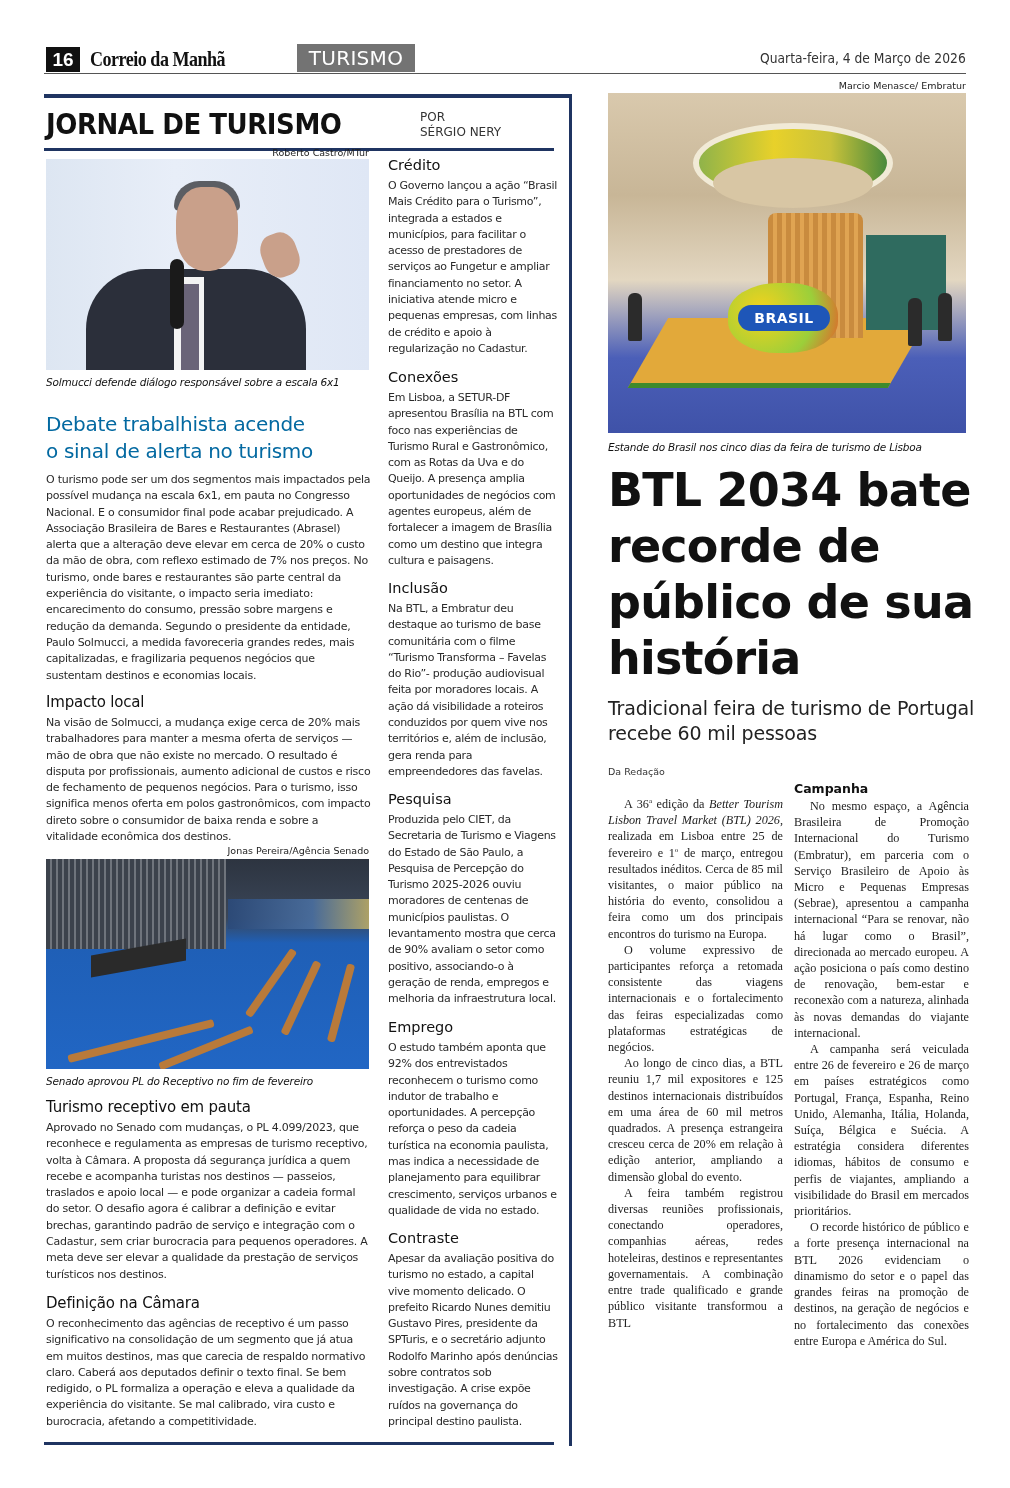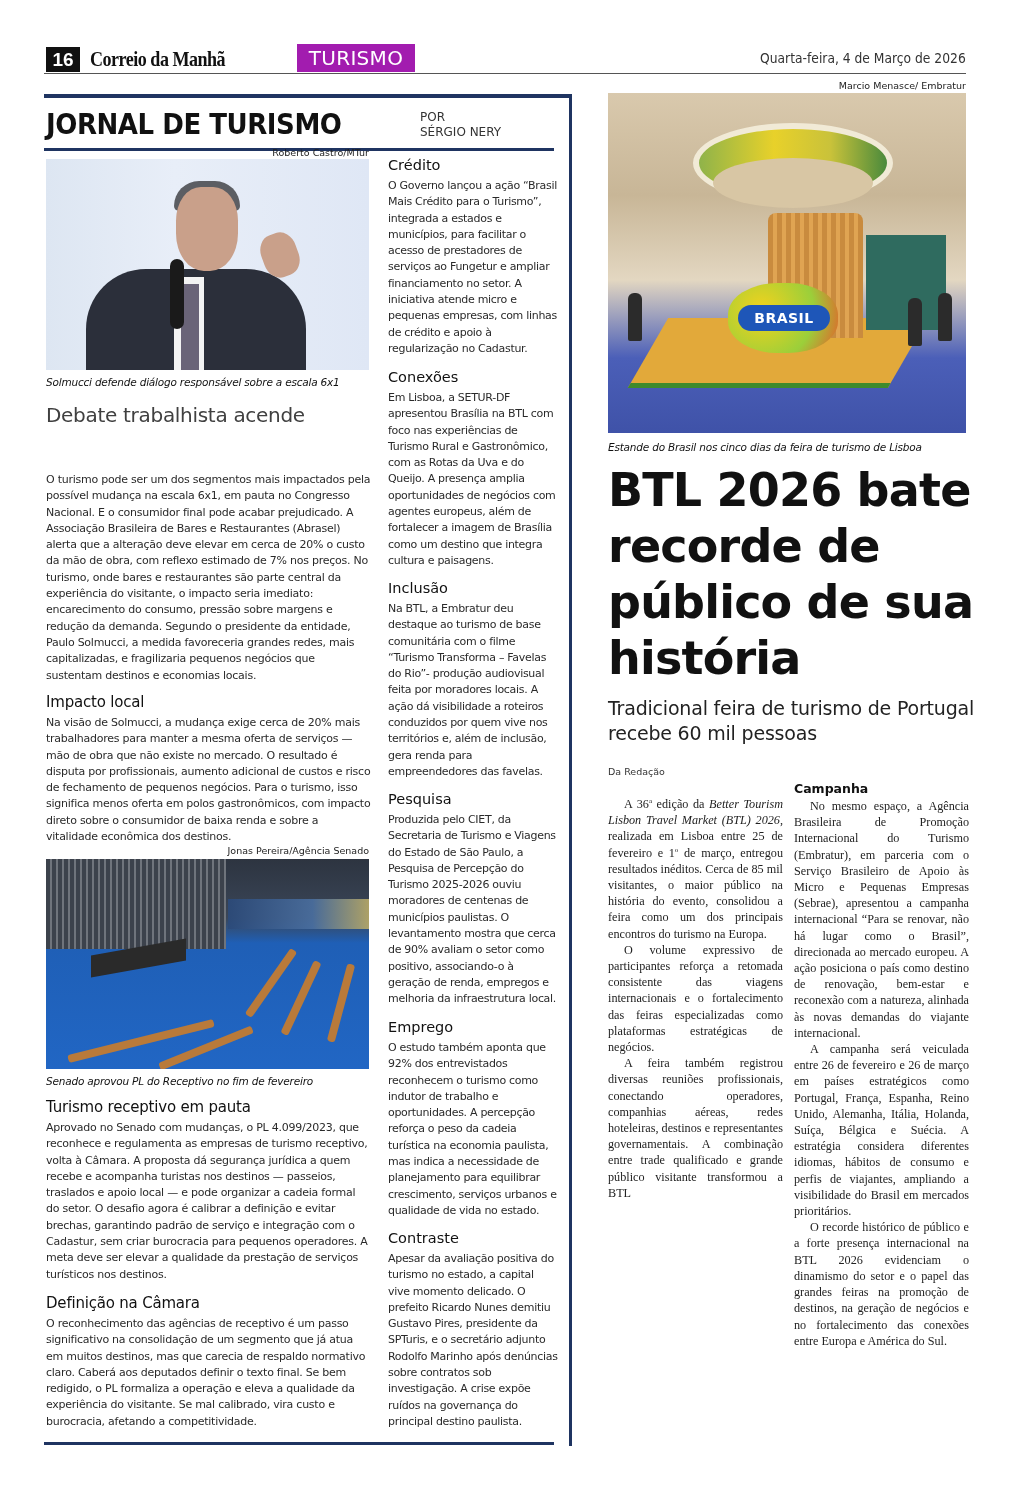--- a/index.html
+++ b/index.html
@@ -3,21 +3,21 @@
 <meta charset="utf-8">
 <style>
   * { box-sizing: border-box; margin: 0; padding: 0; }
   html, body { width: 1010px; height: 1488px; background: #fff; overflow: hidden; }
   body { position: relative; font-family: "DejaVu Sans", sans-serif; color: #1a1a1a; }
 
   
   .masthead { position: absolute; left: 44px; top: 44px; width: 922px; height: 30px; border-bottom: 1.5px solid #555; }
   .page-num { position: absolute; left: 2px; top: 3px; width: 34px; height: 25px; background: #111; color: #fff; font: bold 19px "Liberation Sans", sans-serif; text-align: center; line-height: 25px; }
   .paper-name { position: absolute; left: 46px; top: 2px; font: bold 22px "Liberation Serif", serif; letter-spacing: -0.6px; transform: scaleX(0.82); transform-origin: left center; color: #111; }
-  .section-tag { position: absolute; left: 253px; top: 0; width: 118px; height: 28px; background: #a21caf; color: #fff; font: 20px "DejaVu Sans", sans-serif; text-align: center; line-height: 28px; letter-spacing: 0.3px; }
+  .section-tag { position: absolute; left: 253px; top: 0; width: 118px; height: 28px; background: #737373; color: #fff; font: 20px "DejaVu Sans", sans-serif; text-align: center; line-height: 28px; letter-spacing: 0.3px; }
   .issue-date { position: absolute; right: 0; top: 6px; font: 14px "DejaVu Sans", sans-serif; color: #333; transform: scaleX(0.88); transform-origin: right center; }
 
   
   .col-box { position: absolute; left: 44px; top: 94px; width: 528px; height: 1352px; border-top: 4px solid #1f3461; border-right: 3px solid #1f3461; }
   .col-title { position: absolute; left: 2px; top: 10px; font: bold 28px "DejaVu Sans", sans-serif; letter-spacing: -0.5px; transform: scaleX(0.93); transform-origin: left top; color: #111; }
   .col-byline { position: absolute; left: 376px; top: 12px; font: 12px "DejaVu Sans", sans-serif; color: #333; line-height: 15px; }
   .col-rule { position: absolute; left: 0; top: 50px; width: 510px; height: 3px; background: #1f3461; }
   .col-bottom-rule { position: absolute; left: 0; top: 1344px; width: 510px; height: 3px; background: #1f3461; }
 
   .credit { position: absolute; font: 9.5px "DejaVu Sans", sans-serif; color: #222; text-align: right; }
@@ -47,21 +47,21 @@
   .photo-btl .ring { position: absolute; left: 85px; top: 30px; width: 200px; height: 80px; border-radius: 50%; background: linear-gradient(90deg, #8fb34a, #e8d12a 40%, #c9c23a 70%, #4a8a3c); border: 6px solid #f1ead6; }
   .photo-btl .ring-in { position: absolute; left: 105px; top: 65px; width: 160px; height: 50px; border-radius: 50%; background: #d8c6a4; }
   .photo-btl .floor { position: absolute; left: 40px; top: 225px; width: 260px; height: 70px; background: #e2a93a; transform: skewX(-30deg); border-bottom: 5px solid #3e8a2c; }
   .photo-btl .pillar { position: absolute; left: 160px; top: 120px; width: 95px; height: 125px; background: repeating-linear-gradient(90deg, #c98b3e 0 5px, #e0a452 5px 9px); border-radius: 8px 8px 0 0; }
   .photo-btl .logo-blob { position: absolute; left: 120px; top: 190px; width: 110px; height: 70px; border-radius: 45%; background: radial-gradient(circle at 30% 40%, #f4d21c, #9bcf3a 60%, #e85a2a 100%); }
   .photo-btl .logo-band { position: absolute; left: 130px; top: 212px; width: 92px; height: 26px; border-radius: 14px; background: #1e56b8; color: #fff; font: bold 14px "DejaVu Sans", sans-serif; text-align: center; line-height: 26px; letter-spacing: 0.5px; }
   .photo-btl .booth { position: absolute; left: 258px; top: 142px; width: 80px; height: 95px; background: #2f6b5f; }
   .photo-btl .person { position: absolute; width: 14px; height: 48px; background: #2b2b2b; border-radius: 6px 6px 2px 2px; }
 
   
-  .art-head { position: absolute; font: 20px "DejaVu Sans", sans-serif; line-height: 27px; color: #404040; letter-spacing: -0.3px; }
+  .art-head { position: absolute; font: 20px "DejaVu Sans", sans-serif; line-height: 27px; color: #0369a1; letter-spacing: -0.3px; margin-top: 9px; }
   .sub-head { position: absolute; font: 15px "DejaVu Sans", sans-serif; color: #111; letter-spacing: -0.2px; }
   .body-sans { position: absolute; font: 11px "DejaVu Sans", sans-serif; line-height: 16.3px; color: #2a2a2a; letter-spacing: -0.25px; text-align: left; }
   .side-head { position: absolute; font: 14.5px "DejaVu Sans", sans-serif; color: #111; letter-spacing: 0px; }
   .side-body { position: absolute; width: 170px; font: 11px "DejaVu Sans", sans-serif; line-height: 16.3px; color: #2a2a2a; letter-spacing: -0.3px; }
 
   
   .btl-headline { position: absolute; left: 608px; top: 462px; width: 370px; font: bold 46px "DejaVu Sans", sans-serif; line-height: 56px; letter-spacing: -0.8px; color: #111; }
   .btl-sub { position: absolute; left: 608px; top: 696px; width: 370px; font: 19px "DejaVu Sans", sans-serif; line-height: 25px; color: #222; letter-spacing: -0.2px; }
   .btl-author { position: absolute; left: 608px; top: 766px; font: 9.5px "DejaVu Sans", sans-serif; color: #333; }
   .serif-col { position: absolute; width: 175px; font: 12.2px "Liberation Serif", serif; line-height: 16.2px; color: #222; text-align: justify; hyphens: auto; }
@@ -97,20 +97,21 @@
   <div class="tie"></div>
   <div class="hair"></div>
   <div class="head"></div>
   <div class="mic"></div>
   <div class="hand"></div>
 </figure>
 <div class="caption" style="left:46px; top:376px; width:330px;">Solmucci defende diálogo responsável sobre a escala 6x1</div>
 
 <h2 class="art-head" style="left:46px; top:402px; width:330px;">
   <span>Debate trabalhista acende</span><br>
+  <span>o sinal de alerta no turismo</span>
 </h2>
 <p class="body-sans" style="left:46px; top:472px; width:325px;">O turismo pode ser um dos segmentos mais impactados pela possível mudança na escala 6x1, em pauta no Congresso Nacional. E o consumidor final pode acabar prejudicado. A Associação Brasileira de Bares e Restaurantes (Abrasel) alerta que a alteração deve elevar em cerca de 20% o custo da mão de obra, com reflexo estimado de 7% nos preços. No turismo, onde bares e restaurantes são parte central da experiência do visitante, o impacto seria imediato: encarecimento do consumo, pressão sobre margens e redução da demanda. Segundo o presidente da entidade, Paulo Solmucci, a medida favoreceria grandes redes, mais capitalizadas, e fragilizaria pequenos negócios que sustentam destinos e economias locais.</p>
 <h3 class="sub-head" style="left:46px; top:693px;">Impacto local</h3>
 <p class="body-sans" style="left:46px; top:715px; width:325px;">Na visão de Solmucci, a mudança exige cerca de 20% mais trabalhadores para manter a mesma oferta de serviços — mão de obra que não existe no mercado. O resultado é disputa por profissionais, aumento adicional de custos e risco de fechamento de pequenos negócios. Para o turismo, isso significa menos oferta em polos gastronômicos, com impacto direto sobre o consumidor de baixa renda e sobre a vitalidade econômica dos destinos.</p>
 
 <div class="credit" style="left:150px; top:845px; width:219px;">Jonas Pereira/Agência Senado</div>
 <figure class="photo photo-senate">
   <div class="wall"></div>
   <div class="panel"></div>
   <div class="table"></div>
@@ -160,27 +161,28 @@
   <div class="pillar"></div>
   <div class="booth"></div>
   <div class="logo-blob"></div>
   <div class="logo-band">BRASIL</div>
   <div class="person" style="left:20px; top:200px;"></div>
   <div class="person" style="left:300px; top:205px;"></div>
   <div class="person" style="left:330px; top:200px;"></div>
 </figure>
 <div class="caption" style="left:608px; top:441px; width:370px;">Estande do Brasil nos cinco dias da feira de turismo de Lisboa</div>
 
-<h1 class="btl-headline">BTL 2026 bate recorde de público de sua história</h1>
+<h1 class="btl-headline">BTL 2034 bate recorde de público de sua história</h1>
 <h2 class="btl-sub">Tradicional feira de turismo de Portugal recebe 60 mil pessoas</h2>
 <div class="btl-author">Da Redação</div>
 
 <div class="serif-col" style="left:608px; top:796px;">
   <p><span>A 36</span><sup>a</sup><span> edição da </span><i>Better Tourism Lisbon Travel Market (BTL) 2026</i><span>, realizada em Lisboa entre 25 de fevereiro e 1</span><sup>o</sup><span> de março, entregou resultados inéditos. Cerca de 85 mil visitantes, o maior público na história do evento, consolidou a feira como um dos principais encontros do turismo na Europa.</span></p>
   <p>O volume expressivo de participantes reforça a retomada consistente das viagens internacionais e o fortalecimento das feiras especializadas como plataformas estratégicas de negócios.</p>
+  <p>Ao longo de cinco dias, a BTL reuniu 1,7 mil expositores e 125 destinos internacionais distribuídos em uma área de 60 mil metros quadrados. A presença estrangeira cresceu cerca de 20% em relação à edição anterior, ampliando a dimensão global do evento.</p>
   <p>A feira também registrou diversas reuniões profissionais, conectando operadores, companhias aéreas, redes hoteleiras, destinos e representantes governamentais. A combinação entre trade qualificado e grande público visitante transformou a BTL</p>
 </div>
 
 <div class="serif-col" style="left:794px; top:765px;">
   <h3 class="camp-head">Campanha</h3>
   <p>No mesmo espaço, a Agência Brasileira de Promoção Internacional do Turismo (Embratur), em parceria com o Serviço Brasileiro de Apoio às Micro e Pequenas Empresas (Sebrae), apresentou a campanha internacional “Para se renovar, não há lugar como o Brasil”, direcionada ao mercado europeu. A ação posiciona o país como destino de renovação, bem-estar e reconexão com a natureza, alinhada às novas demandas do viajante internacional.</p>
   <p>A campanha será veiculada entre 26 de fevereiro e 26 de março em países estratégicos como Portugal, França, Espanha, Reino Unido, Alemanha, Itália, Holanda, Suíça, Bélgica e Suécia. A estratégia considera diferentes idiomas, hábitos de consumo e perfis de viajantes, ampliando a visibilidade do Brasil em mercados prioritários.</p>
   <p>O recorde histórico de público e a forte presença internacional na BTL 2026 evidenciam o dinamismo do setor e o papel das grandes feiras na promoção de destinos, na geração de negócios e no fortalecimento das conexões entre Europa e América do Sul.</p>
 </div>
 

